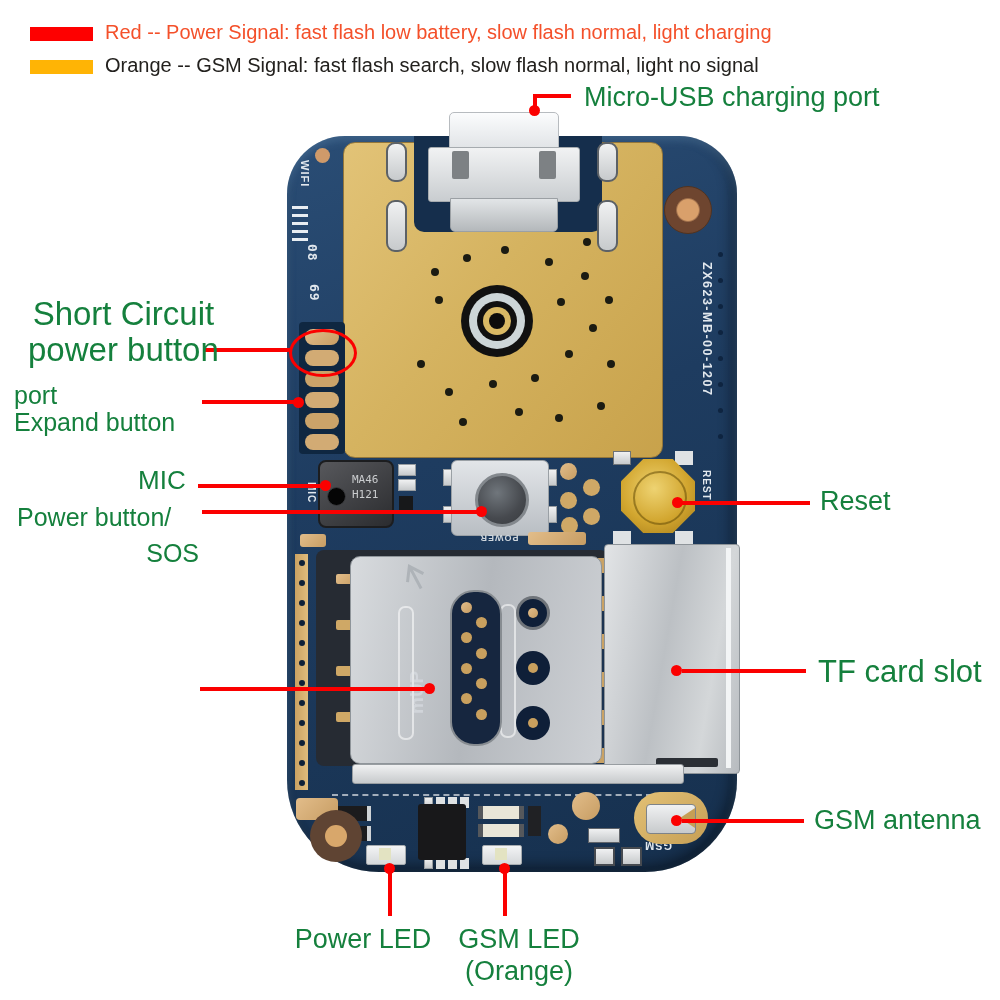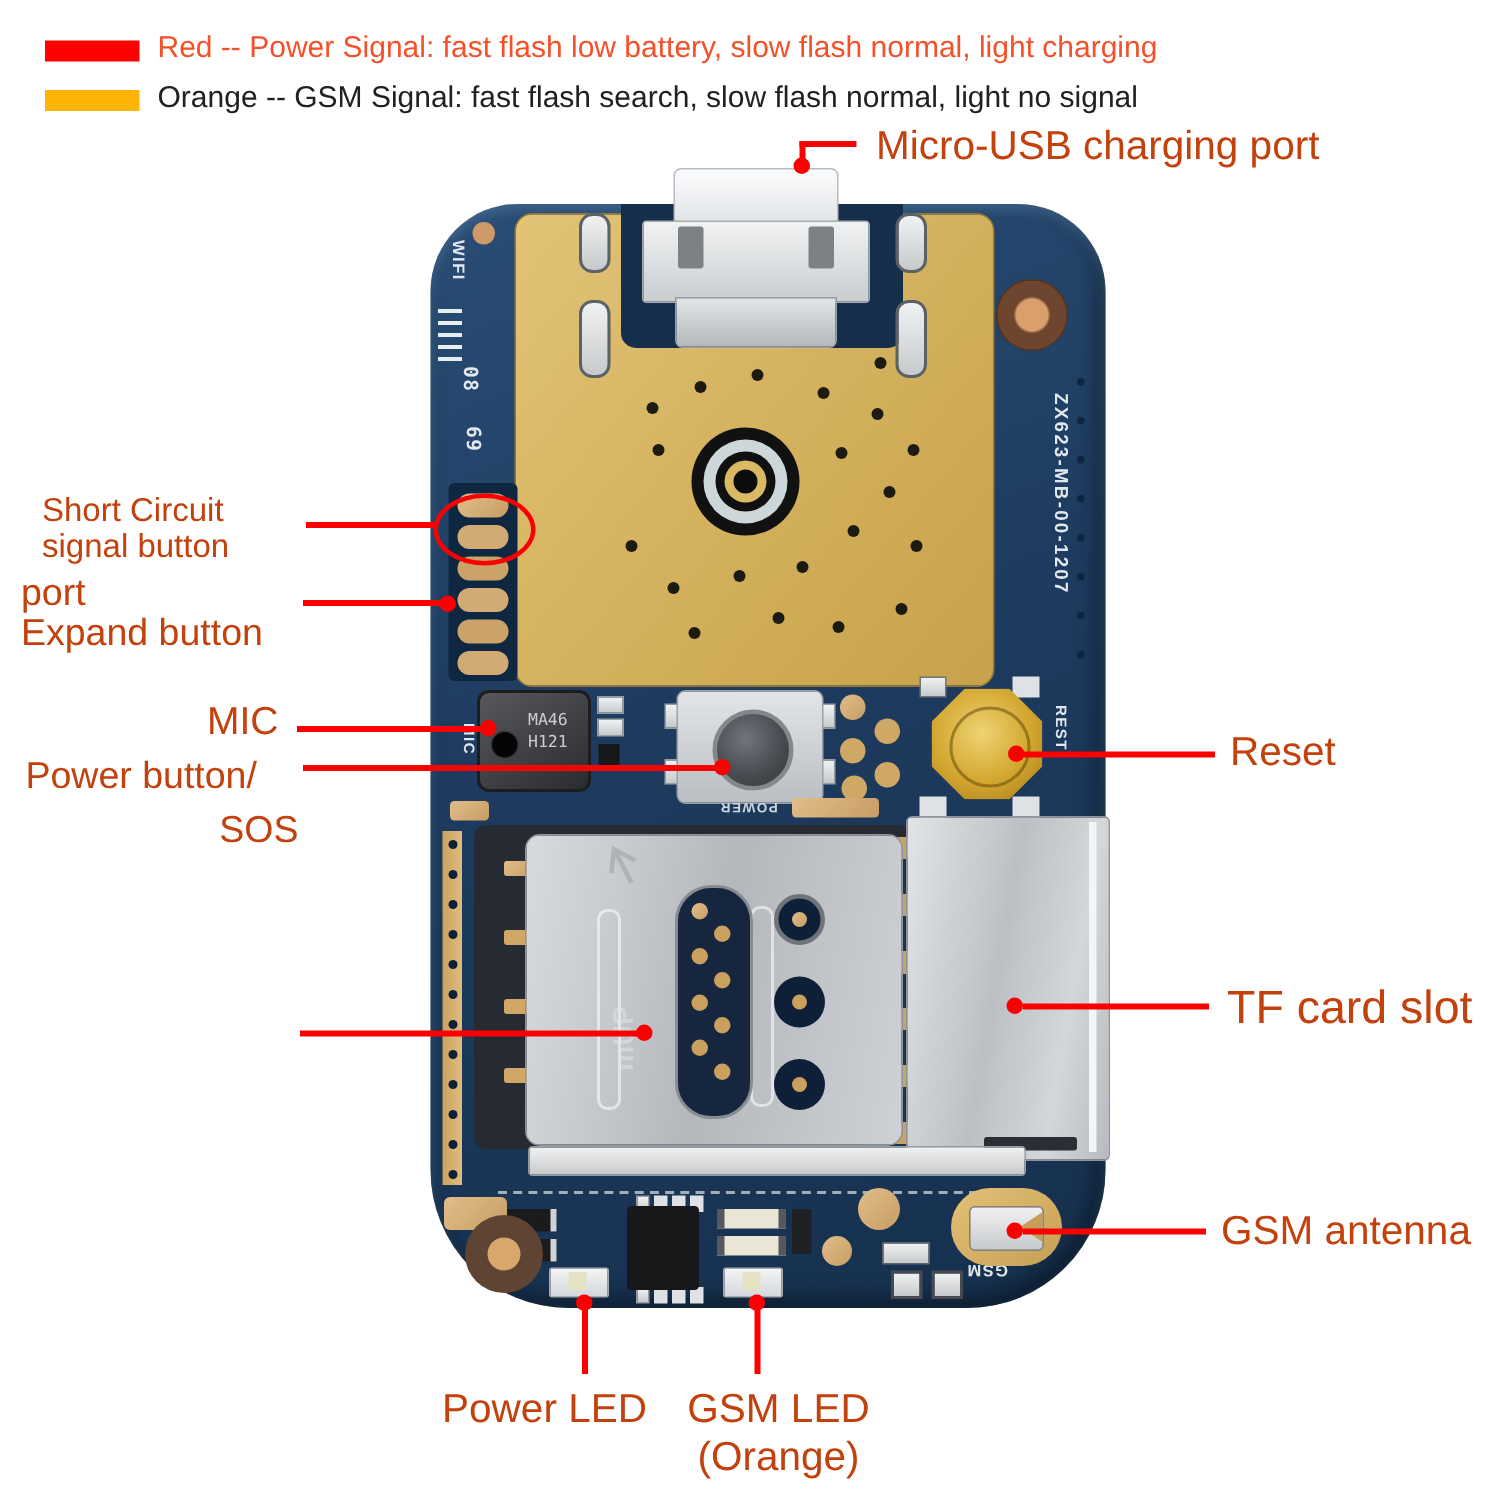--- a/index.html
+++ b/index.html
@@ -1,19 +1,19 @@
 <!DOCTYPE html>
 <html><head>
 <meta charset="utf-8">
 <style>
   html,body{margin:0;padding:0;background:#fff;}
   #canvas{position:relative;width:1000px;height:1000px;background:#fff;overflow:hidden;
           font-family:"Liberation Sans",sans-serif;}
   .abs{position:absolute;}
-  .callout{position:absolute;color:#c2410c;font-size:26px;line-height:1.08;white-space:nowrap;}
+  .callout{position:absolute;color:#15803d;font-size:26px;line-height:1.08;white-space:nowrap;}
   .legend-text{position:absolute;font-size:20px;white-space:nowrap;}
   .red-line{position:absolute;background:#fb0000;}
   .red-dot{position:absolute;width:11px;height:11px;border-radius:50%;background:#fb0000;}
   .silver{background:linear-gradient(180deg,#f0f1f2,#c7cacc);border:1px solid #989da1;}
   .silk{position:absolute;color:#e2e8ee;font-weight:bold;letter-spacing:1px;}
   .pad-gold{background:linear-gradient(135deg,#e2bd8a,#c79d63);}
 </style>
 </head>
 <body>
 
@@ -210,23 +210,23 @@
   <div class="red-dot" style="left:671px;top:815px;"></div>
 
   <div class="red-line" style="left:388px;top:870px;width:4px;height:46px;"></div>
   <div class="red-dot" style="left:384px;top:863px;"></div>
 
   <div class="red-line" style="left:503px;top:870px;width:4px;height:46px;"></div>
   <div class="red-dot" style="left:499px;top:863px;"></div>
 
   <div class="callout" style="left:584px;top:83px;font-size:27px;">Micro-USB charging port</div>
 
-  <div class="callout" style="left:28px;top:328px;font-size:22px;">
+  <div class="callout" style="left:28px;top:296px;font-size:33px;text-align:center;">
     <div>Short Circuit</div>
-    <div>signal button</div>
+    <div>power button</div>
   </div>
 
   <div class="callout" style="left:14px;top:382px;font-size:25px;">
     <div>port</div>
     <div>Expand button</div>
   </div>
 
   <div class="callout" style="left:138px;top:466px;">MIC</div>
 
   <div class="callout" style="left:17px;top:504px;font-size:25px;">

